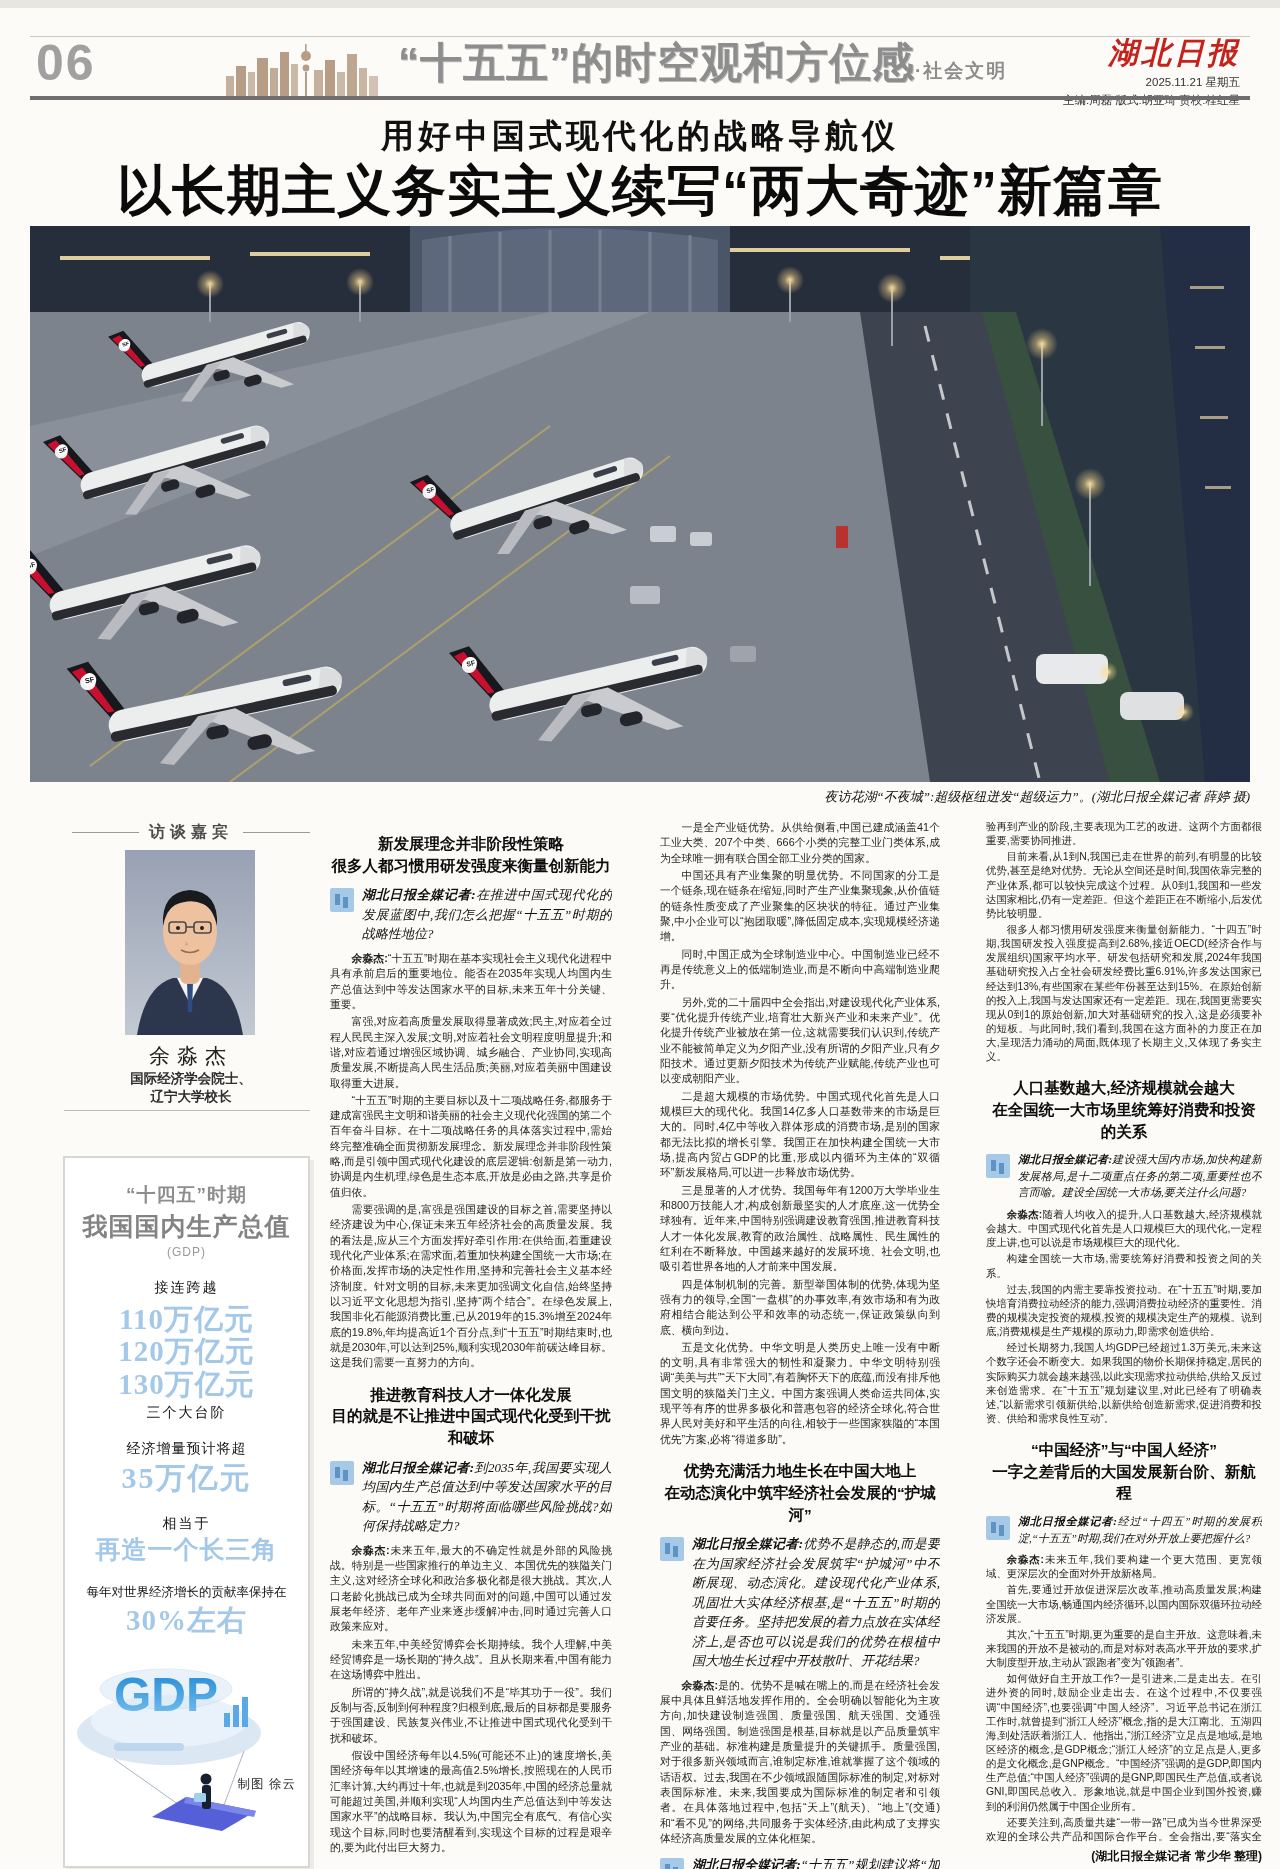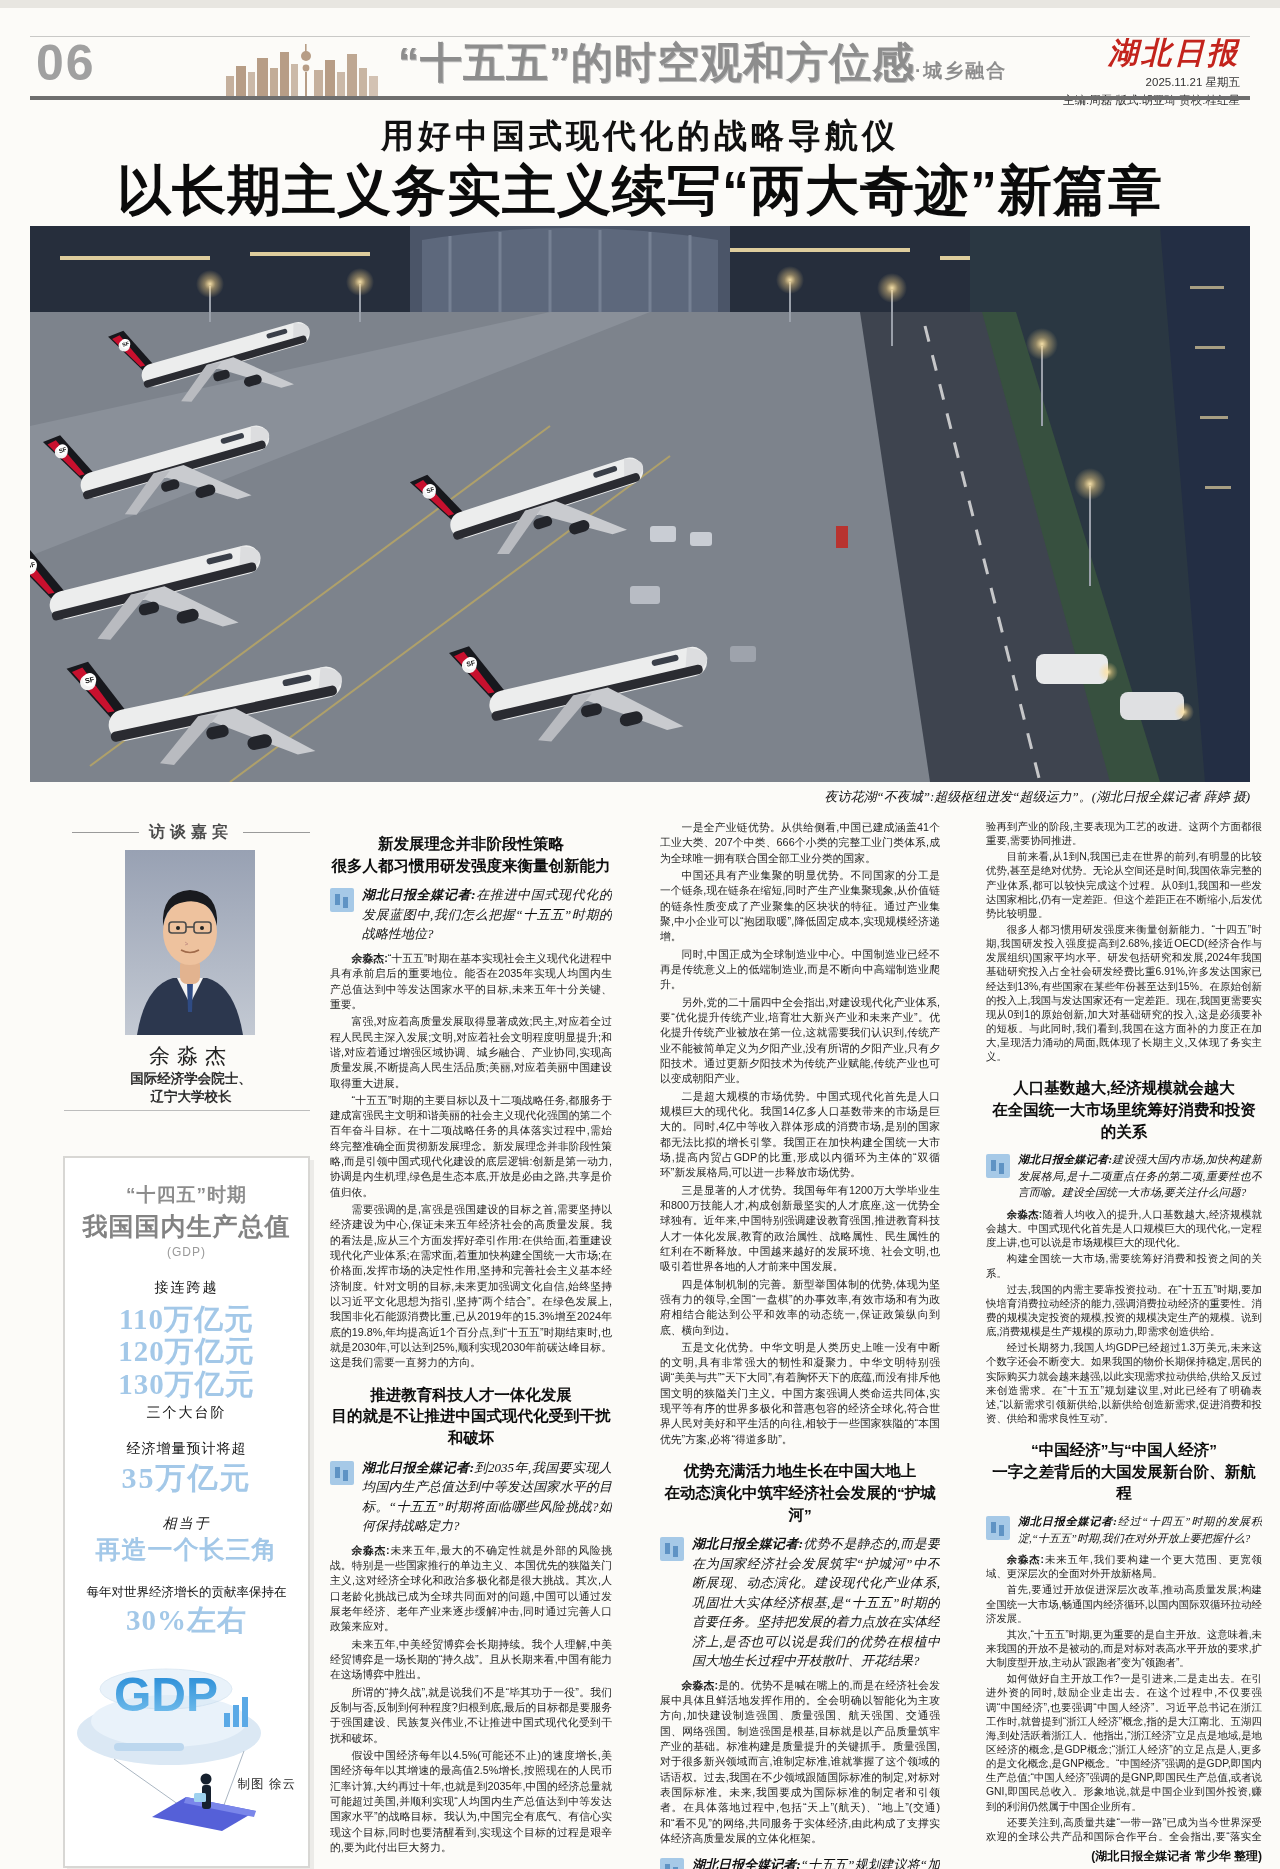--- a/index.html
+++ b/index.html
@@ -39,21 +39,21 @@
             box-shadow:4px 4px 0 #ecebe8;box-sizing:border-box;text-align:center;}
   .info-period{margin-top:24px;font-size:19px;font-weight:700;color:#8d8d8d;letter-spacing:1px;}
   .info-title{font-size:25px;font-weight:900;color:#838383;letter-spacing:1px;margin-top:2px;}
   .info-note{font-size:12px;color:#9a9a9a;margin-top:2px;letter-spacing:1px;}
   .info-lead{font-family:"Liberation Serif",serif;font-size:14px;color:#151515;margin-top:20px;letter-spacing:2px;}
   .info-step{font-family:"Liberation Serif",serif;font-weight:700;font-size:29px;color:#a3c8e8;line-height:1.12;letter-spacing:1px;}
   .steps-wrap{margin-top:6px;}
   .info-stepnote{font-family:"Liberation Serif",serif;font-size:14px;color:#151515;margin-top:4px;letter-spacing:2px;}
   .info-lead2{font-family:"Liberation Serif",serif;font-size:14px;color:#151515;margin-top:18px;letter-spacing:1px;}
   .info-big{font-family:"Liberation Serif",serif;font-weight:700;font-size:30px;color:#a3c8e8;letter-spacing:2px;}
-  .info-lead3{font-family:"Liberation Serif",serif;font-size:14px;color:#151515;margin-top:16px;letter-spacing:2px;font-style:italic;}
+  .info-lead3{font-family:"Liberation Serif",serif;font-size:14px;color:#151515;margin-top:16px;letter-spacing:2px;}
   .info-equy{font-family:"Liberation Serif",serif;font-weight:700;font-size:25px;color:#a3c8e8;letter-spacing:1px;}
   .info-lead4{font-family:"Liberation Serif",serif;font-size:12.5px;color:#151515;margin-top:18px;}
   .info-contrib{font-family:"Liberation Serif",serif;font-weight:700;font-size:29px;color:#a3c8e8;letter-spacing:1px;}
   .gdp-art{display:block;margin:6px auto 0;}
   .info-credit{position:absolute;right:12px;top:618px;font-size:12.5px;color:#2a2a2a;letter-spacing:1px;}
   
   .col{position:absolute;top:812px;overflow:hidden;}
   .col-2{left:330px;width:282px;height:1057px;}
   .col-3{left:660px;width:280px;height:1057px;}
   .col-4{left:986px;width:276px;height:1024px;}
@@ -93,21 +93,21 @@
       <rect x="115" y="30" width="8" height="26" opacity=".7"></rect>
         <rect x="125" y="12" width="10" height="44" opacity=".9"></rect>
       <rect x="137" y="26" width="8" height="30" opacity=".75"></rect>
         <rect x="147" y="34" width="9" height="22" opacity=".6"></rect>
       <rect x="83" y="30" width="2" height="26"></rect>
         <circle cx="84" cy="14" r="5"></circle>
         <circle cx="84" cy="26" r="3.4"></circle>
       <rect x="83" y="2" width="1.6" height="10"></rect>
     </g>
   </svg>
-  <div class="abs edition-title"><span>“十五五”的时空观和方位感</span><span class="edition-subtitle">·城乡融合</span></div>
+  <div class="abs edition-title"><span>“十五五”的时空观和方位感</span><span class="edition-subtitle">·社会文明</span></div>
   <div class="abs brand">
     <div class="paper-name">湖北日报</div>
     <div class="date-line">2025.11.21 星期五</div>
     <div class="staff-line">主编:周磊 版式:胡亚琦 责校:桂红星</div>
   </div>
   <div class="abs rule-bottom"></div>
 
   <div class="abs kicker">用好中国式现代化的战略导航仪</div>
   <div class="abs main-headline">以长期主义务实主义续写“两大奇迹”新篇章</div>
 

